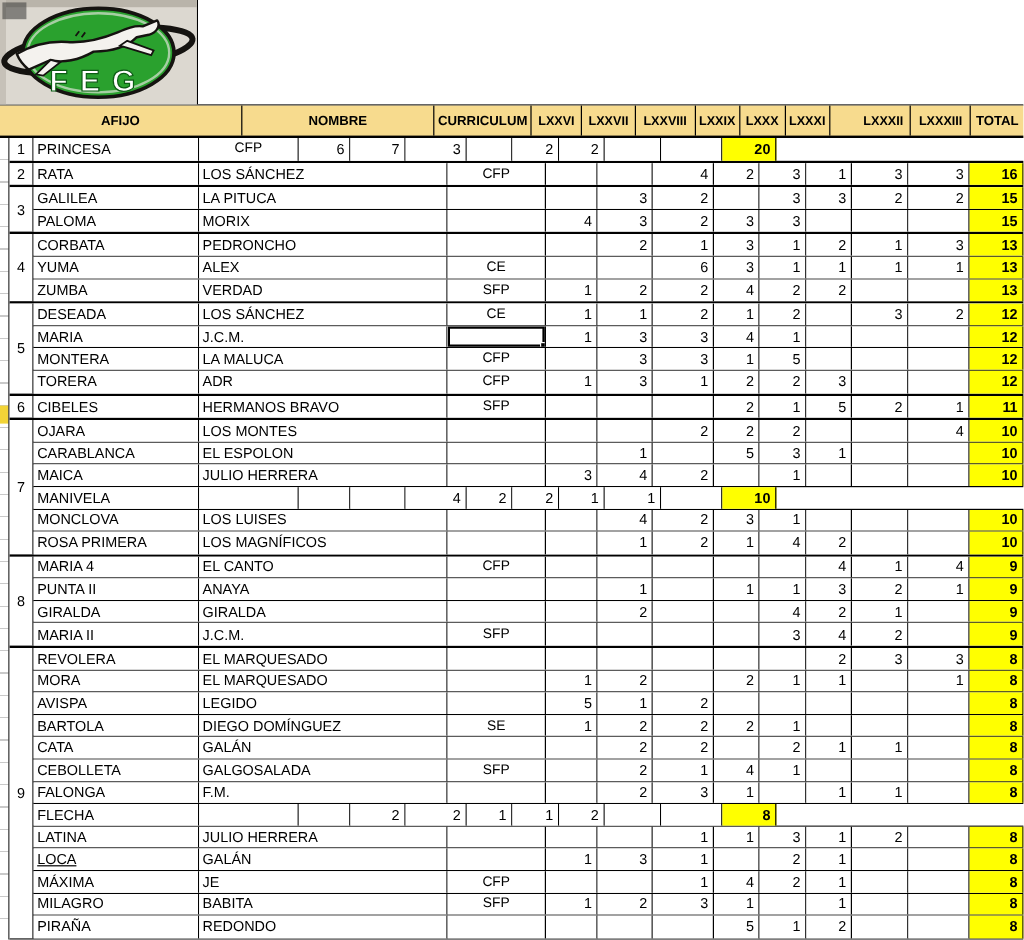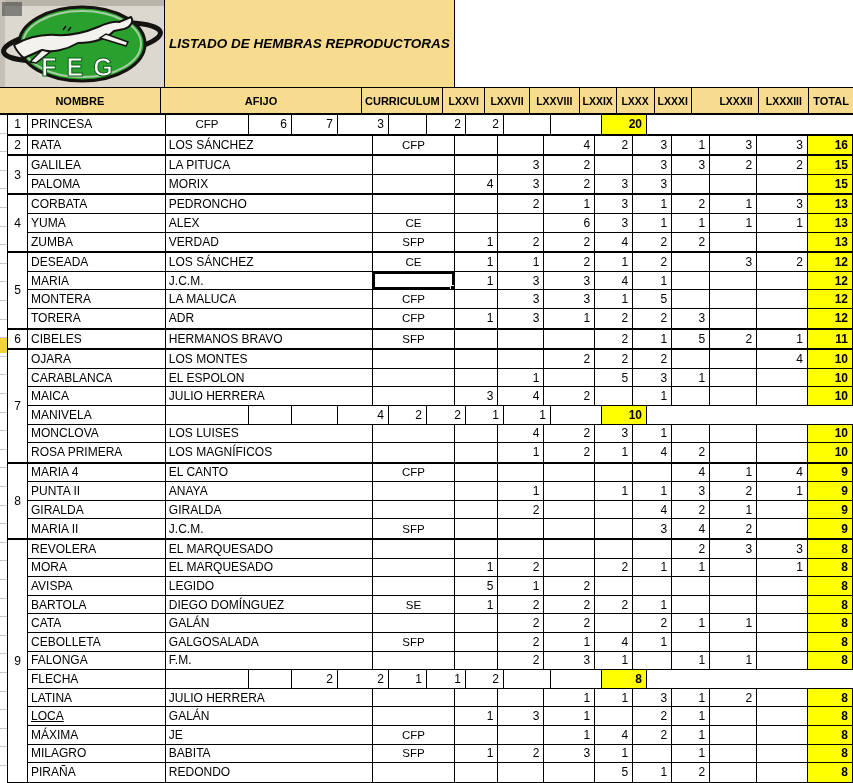--- a/index.html
+++ b/index.html
@@ -80,26 +80,25 @@
                    L 24 58
                    C 19 54, 16 50, 14 45 Z" fill="#f4f2ee" stroke="#151310" stroke-width="2" stroke-linejoin="round"></path>
           <path d="M42 50 L30 62 L36 63 L50 52 Z" fill="#f4f2ee" stroke="#151310" stroke-width="1.5"></path>
           <path d="M100 38 L126 46 L128 42 L106 34 Z" fill="#f4f2ee" stroke="#151310" stroke-width="1.5"></path>
           <path d="M63 30 l3 -4 M68 31 l3 -4" stroke="#151310" stroke-width="1.5"></path>
         </g>
 
         <text x="82" y="76" text-anchor="middle" font-family="Liberation Sans, sans-serif" font-size="25" font-weight="bold" fill="#ffffff" stroke="#0c5c14" stroke-width="1" letter-spacing="10">FEG</text>
       </svg>
     </div>
-    <div class="title-cell">LISTADO DE HEMBRAS REPRODUCTORAS</div>
   </div>
 
   <div class="colhdr" id="colhdr">
+      <div class="ch" style="width: 207px;">AFIJO</div>
       <div class="ch" style="width: 165px;">NOMBRE</div>
-      <div class="ch" style="width: 207px;">AFIJO</div>
       <div class="ch" style="width: 83px;">CURRICULUM</div>
       <div class="ch year" style="width: 43px;">LXXVI</div>
       <div class="ch year" style="width: 46px;">LXXVII</div>
       <div class="ch year" style="width: 51px;">LXXVIII</div>
       <div class="ch year" style="width: 38px;">LXXIX</div>
       <div class="ch year" style="width: 39px;">LXXX</div>
       <div class="ch year" style="width: 38px;">LXXXI</div>
       <div class="ch year" style="width: 47px; margin-left: 22px;">LXXXII</div>
       <div class="ch year" style="width: 51px;">LXXXIII</div>
       <div class="ch" style="width: 45px;">TOTAL</div>

